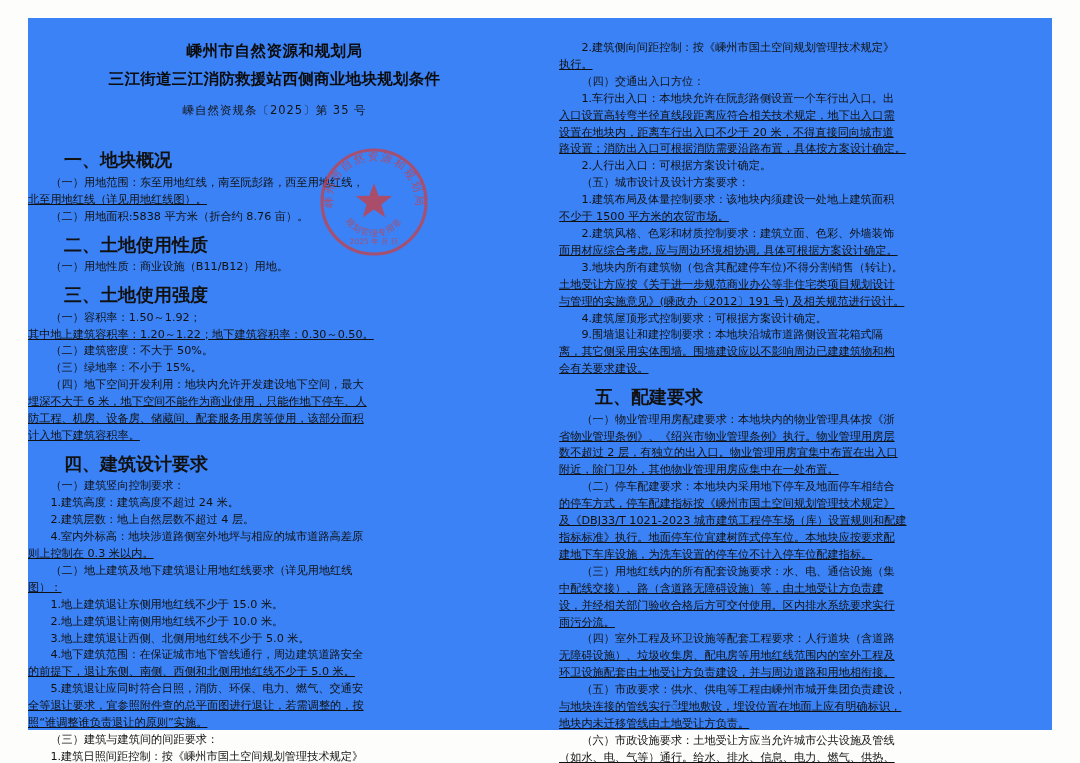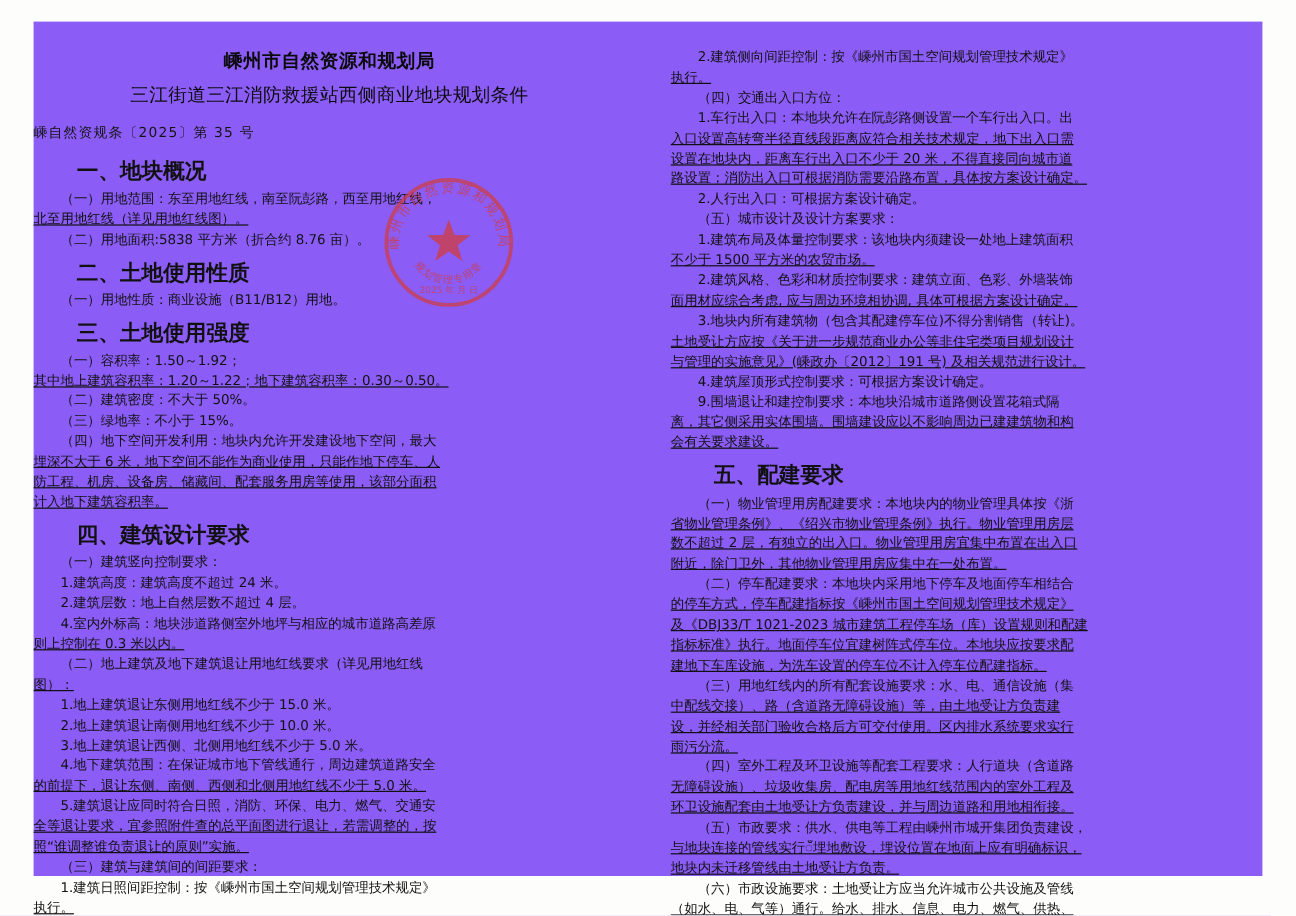--- a/index.html
+++ b/index.html
@@ -16,21 +16,21 @@
     height: 763px;
     background: #fdfdfc;
     overflow: hidden;
   }
   .sheet {
     position: absolute;
     left: 28px;
     top: 18px;
     width: 1024px;
     height: 712px;
-    background: #8b5cf6;
+    background: #3b82f6;
   }
   .cols {
     position: absolute;
     left: 0;
     top: 0;
     width: 1024px;
     display: flex;
     gap: 38px;
   }
   .col {
@@ -46,30 +46,30 @@
   .doc-title {
     text-align: center;
     font-weight: bold;
     font-size: 15.5px;
     letter-spacing: 0.5px;
     margin: 0 0 6px 0;
     color: #0b0b0b;
   }
   .doc-subtitle {
     text-align: center;
-    font-weight: normal;
+    font-weight: bold;
     font-size: 15.5px;
     letter-spacing: 0.3px;
     margin: 0 0 12px 0;
     color: #0b0b0b;
   }
   .doc-number {
-    text-align: left;
+    text-align: center;
     font-size: 11.5px;
-    margin: 0 0 1px 0;
+    margin: 0 0 18px 0;
     color: #141414;
     letter-spacing: 1px;
   }
   .section-head {
     font-weight: bold;
     margin: 7px 0 2px 0;
     text-indent: 2em;
     font-size: 18px;
   }
   .para {

